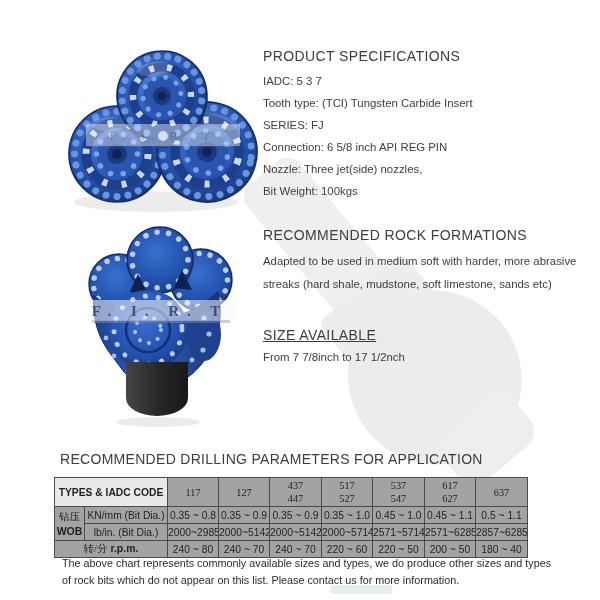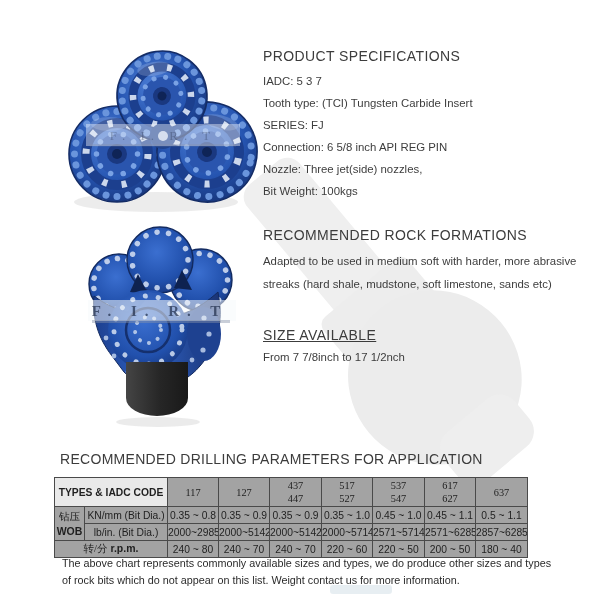--- a/index.html
+++ b/index.html
@@ -263,13 +263,13 @@
     <td>240 ~ 70</td>
     <td>240 ~ 70</td>
     <td>220 ~ 60</td>
     <td>220 ~ 50</td>
     <td>200 ~ 50</td>
     <td>180 ~ 40</td>
   </tr>
 </tbody>
   </table>
 
-<div id="footnote" class="abs">The above chart represents commonly available sizes and types, we do produce other sizes and types of rock bits which do not appear on this list. Weight contact us for more information.</div>
+<div id="footnote" class="abs">The above chart represents commonly available sizes and types, we do produce other sizes and types of rock bits which do not appear on this list. Please contact us for more information.</div>
 
 </body></html>

